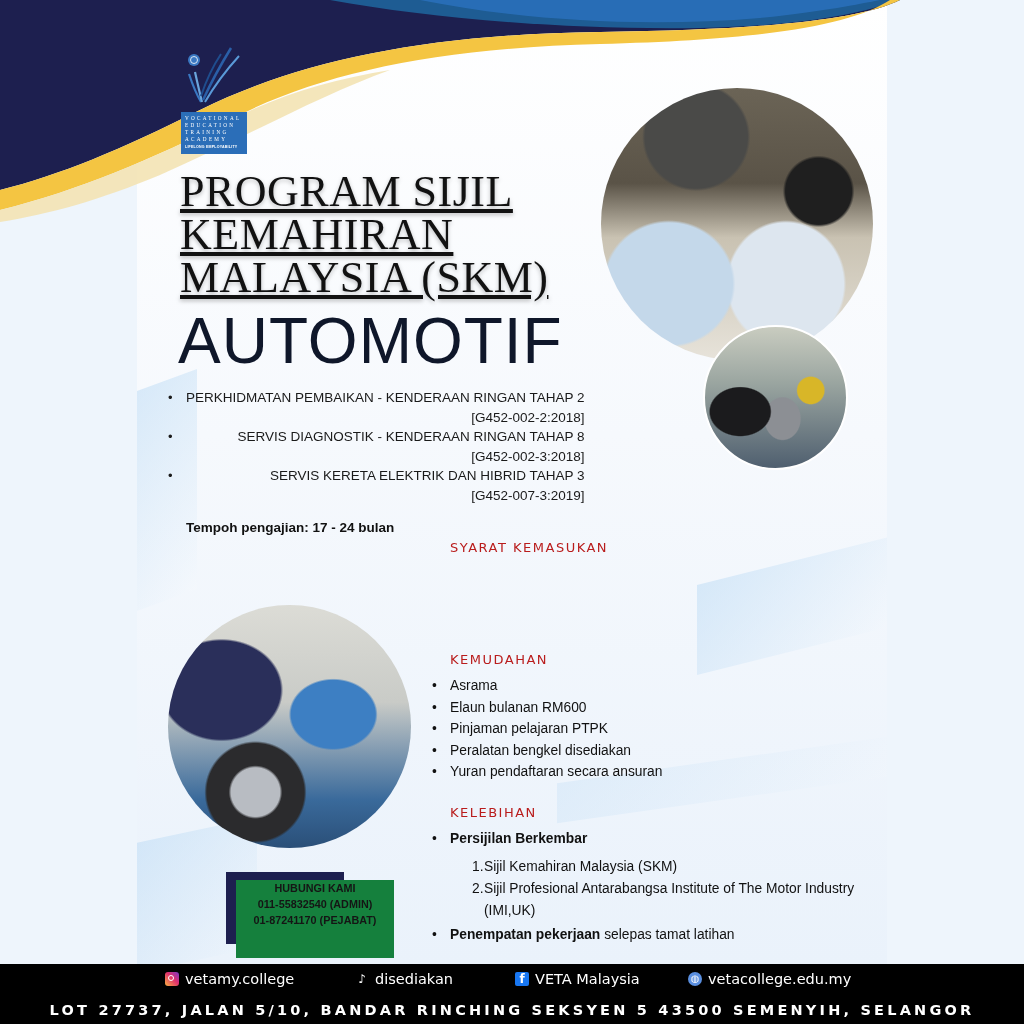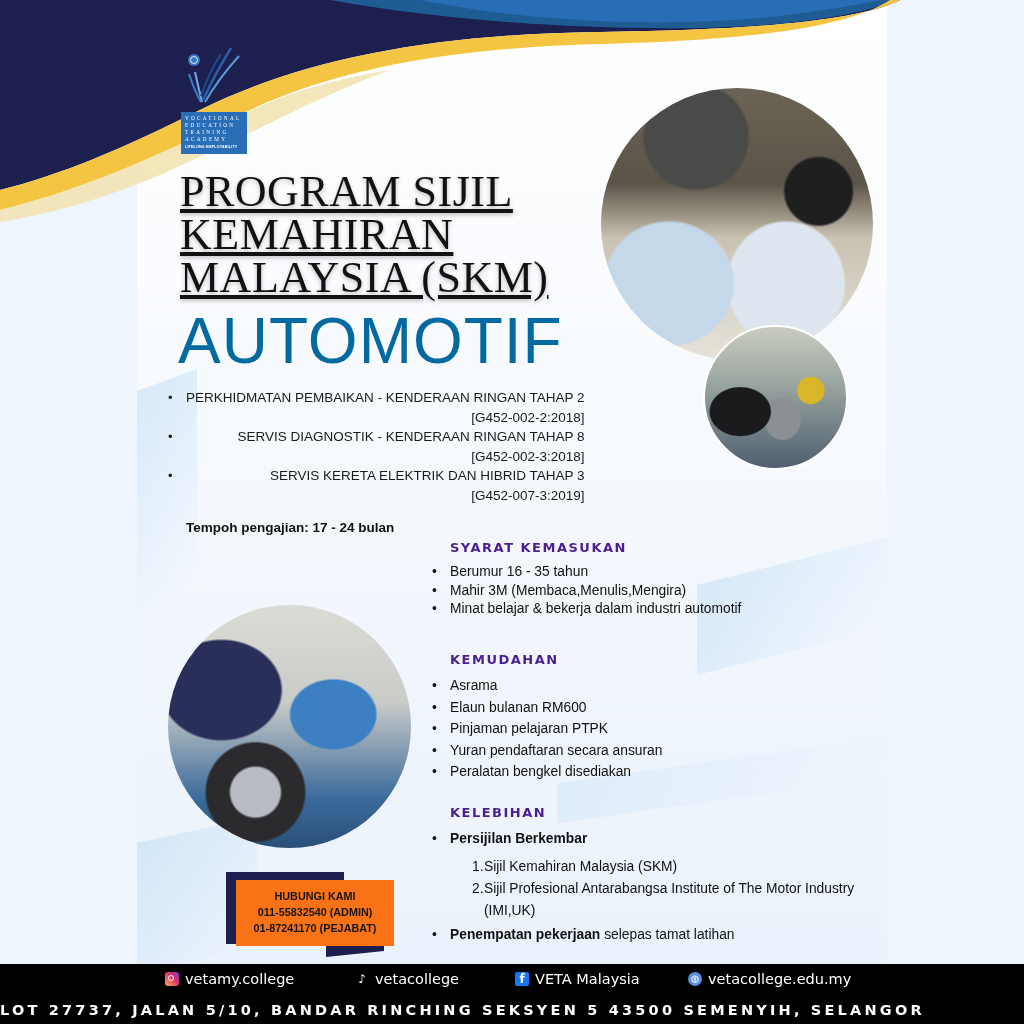--- a/index.html
+++ b/index.html
@@ -10,31 +10,31 @@
   .outer-wave { position: absolute; left: 0; top: 0; width: 1024px; height: 240px; z-index: 1; pointer-events: none; }
 
   .facet { position: absolute; background: linear-gradient(135deg, rgba(190,220,245,0.55), rgba(255,255,255,0.1)); }
 
   .logo { position: absolute; left: 181px; top: 44px; width: 68px; z-index: 3; }
   .logo-box { margin-top: 4px; width: 66px; height: 42px; background: #2b6eb8; color: #fff; font-family: "Liberation Serif", serif; font-size: 5.2px; letter-spacing: 2.3px; line-height: 7px; padding: 3px 3px 0 4px; }
   .logo-tag { font-family: "Liberation Sans", sans-serif; font-size: 3.6px; letter-spacing: 0.2px; margin-top: 1px; font-weight: bold; }
 
   .title { position: absolute; left: 180px; top: 170px; z-index: 3; font-family: "Liberation Serif", serif; font-size: 44px; line-height: 43px; color: #121212; text-shadow: 0 2px 4px rgba(0,0,0,0.25); letter-spacing: 0.5px; text-decoration: underline; }
   .title div { white-space: nowrap; }
-  .subtitle { position: absolute; left: 178px; top: 306px; z-index: 3; font-family: "Liberation Sans", sans-serif; font-size: 64px; color: #0369a1; letter-spacing: 1px; line-height: 70px; }
+  .subtitle { position: absolute; left: 178px; top: 306px; z-index: 3; font-family: "Liberation Sans", sans-serif; font-size: 64px; color: #0f172a; letter-spacing: 1px; line-height: 70px; }
 
   .programs { position: absolute; left: 166px; top: 388px; z-index: 3; list-style: none; font-size: 13.5px; line-height: 19.5px; color: #1a1a1a; text-align: right; }
   .programs li { position: relative; padding-left: 20px; }
   .programs li::before { content: "•"; position: absolute; left: 2px; top: 0; font-size: 13px; }
   .programs .code { display: block; }
 
   .duration { position: absolute; left: 186px; top: 520px; z-index: 3; font-size: 13.5px; font-weight: bold; }
 
   .section { position: absolute; z-index: 3; }
-  .section h3 { font-family: "DejaVu Sans", sans-serif; font-size: 13px; font-weight: bold; letter-spacing: 1.5px; margin-left: 24px; margin-bottom: 8px; color: #4c1d95; }
+  .section h3 { font-family: "DejaVu Sans", sans-serif; font-size: 13px; font-weight: normal; letter-spacing: 1.5px; margin-left: 24px; margin-bottom: 8px; color: #b91c1c; }
   .section ul { list-style: none; font-size: 13.8px; line-height: 21.5px; }
   .section li { position: relative; padding-left: 24px; }
   .section li::before { content: "•"; position: absolute; left: 6px; top: 0; }
 
   .sec-syarat { left: 426px; top: 540px; }
   .sec-syarat ul { line-height: 18.5px; }
   .sec-kemudahan { left: 426px; top: 652px; }
   .sec-kelebihan { left: 426px; top: 805px; }
   .sec-kelebihan .bold { font-weight: bold; }
   .sub-list { list-style: none; margin: 6px 0 2px 22px; font-size: 13.8px; line-height: 22px; }
@@ -56,32 +56,32 @@
       linear-gradient(180deg, #c9ccc0 0%, #9aa5a0 40%, #4f5f6f 100%); border: 2px solid #fff; }
   .photo-3 { left: 168px; top: 605px; width: 243px; height: 243px; background:
       radial-gradient(circle at 36% 77%, #b8bcc2 0 10%, #2b2b2d 11% 20%, transparent 21%),
       radial-gradient(ellipse at 22% 35%, #2a2f5a 0 22%, transparent 23%),
       radial-gradient(ellipse at 68% 45%, #3d7fc3 0 18%, transparent 19%),
       linear-gradient(180deg, #dcdcd6 0%, #c9cbc7 40%, #3a6a9b 80%, #2a4f78 100%); }
 
   .contact-wrap { position: absolute; left: 226px; top: 872px; z-index: 3; }
   .contact-shadow { position: absolute; left: 0; top: 0; width: 118px; height: 72px; background: #1d1f4f; }
   .contact-shadow2 { position: absolute; left: 100px; top: 58px; width: 58px; height: 24px; background: #1d1f4f; transform: skewY(-6deg); }
-  .contact-box { position: absolute; left: 10px; top: 8px; width: 158px; height: 66px; background: #f97316; text-align: center; font-weight: bold; font-size: 10.8px; line-height: 16px; padding-top: 8px; color: #151515; }
+  .contact-box { position: absolute; left: 10px; top: 8px; width: 158px; height: 78px; background: #15803d; text-align: center; font-weight: bold; font-size: 10.8px; line-height: 16px; color: #151515; }
 
   .footer { position: absolute; left: 0; top: 964px; width: 1024px; height: 60px; background: #000; z-index: 4; color: #fff; }
   .social-row { position: absolute; top: 7px; left: 0; width: 1024px; display: flex; justify-content: center; gap: 0; font-family: "DejaVu Sans", sans-serif; font-size: 14.5px; }
   .social { display: flex; align-items: center; gap: 6px; position: absolute; margin-left: 12px; }
   .ico { display: inline-block; width: 14px; height: 14px; border-radius: 3px; position: relative; }
   .ico-ig { background: linear-gradient(45deg, #f9b341, #e1306c 55%, #7a38c7); }
   .ico-ig::after { content: ""; position: absolute; left: 3px; top: 3px; width: 6px; height: 6px; border: 1.5px solid #fff; border-radius: 50%; box-sizing: content-box; width: 4px; height: 4px; }
   .ico-tt { background: transparent; color: #fff; font-size: 12px; line-height: 14px; text-align: center; font-weight: bold; }
   .ico-fb { background: #1877f2; color: #fff; font-size: 12px; font-weight: bold; line-height: 15px; text-align: center; border-radius: 2px; }
   .ico-web { background: #5a8fe0; border-radius: 50%; color: #fff; font-size: 10px; line-height: 14px; text-align: center; }
-  .address { position: absolute; top: 38px; left: 0; width: 1024px; font-family: "DejaVu Sans", sans-serif; font-weight: bold; font-size: 14.5px; letter-spacing: 3.2px; white-space: nowrap; }
+  .address { position: absolute; top: 38px; left: 0; width: 1024px; text-align: center; font-family: "DejaVu Sans", sans-serif; font-weight: bold; font-size: 14.5px; letter-spacing: 3.2px; white-space: nowrap; }
 </style>
 </head>
 <body>
 
 <div class="poster">
   <div class="facet" style="left:0;top:380px;width:60px;height:220px;transform:skewY(-20deg);"></div>
   <div class="facet" style="left:560px;top:560px;width:200px;height:90px;transform:skewY(-14deg);"></div>
   <div class="facet" style="left:0;top:830px;width:120px;height:130px;transform:skewY(-12deg);"></div>
   <div class="facet" style="left:420px;top:760px;width:330px;height:40px;transform:skewY(-8deg);opacity:0.6;"></div>
 </div>
@@ -135,37 +135,32 @@
   <li>
     <span>SERVIS KERETA ELEKTRIK DAN HIBRID TAHAP 3</span>
     <span class="code">[G452-007-3:2019]</span>
   </li>
 </ul>
 
 <div class="duration">Tempoh pengajian: 17 - 24 bulan</div>
 
 <div class="section sec-syarat">
   <h3>SYARAT KEMASUKAN</h3>
-  <ul>
-    <li>Berumur 16 - 35 tahun</li>
-    <li>Mahir 3M (Membaca,Menulis,Mengira)</li>
-    <li>Minat belajar &amp; bekerja dalam industri automotif</li>
-  </ul>
 </div>
 
 <div class="photo photo-3"></div>
 
 <div class="section sec-kemudahan">
   <h3>KEMUDAHAN</h3>
   <ul>
     <li>Asrama</li>
     <li>Elaun bulanan RM600</li>
     <li>Pinjaman pelajaran PTPK</li>
+    <li>Peralatan bengkel disediakan</li>
     <li>Yuran pendaftaran secara ansuran</li>
-    <li>Peralatan bengkel disediakan</li>
   </ul>
 </div>
 
 <div class="section sec-kelebihan">
   <h3>KELEBIHAN</h3>
   <ul>
     <li>
       <span class="bold">Persijilan Berkembar</span>
       <ol class="sub-list">
         <li><span class="num">1.</span><span>Sijil Kemahiran Malaysia (SKM)</span></li>
@@ -189,21 +184,21 @@
 </div>
 
 <div class="footer">
   <div class="social-row">
     <div class="social" style="left:153px;">
       <span class="ico ico-ig"></span>
       <span>vetamy.college</span>
     </div>
     <div class="social" style="left:343px;">
       <span class="ico ico-tt">♪</span>
-      <span>vetacollege</span>
+      <span>disediakan</span>
     </div>
     <div class="social" style="left:503px;">
       <span class="ico ico-fb">f</span>
       <span>VETA Malaysia</span>
     </div>
     <div class="social" style="left:676px;">
       <span class="ico ico-web">◍</span>
       <span>vetacollege.edu.my</span>
     </div>
   </div>

